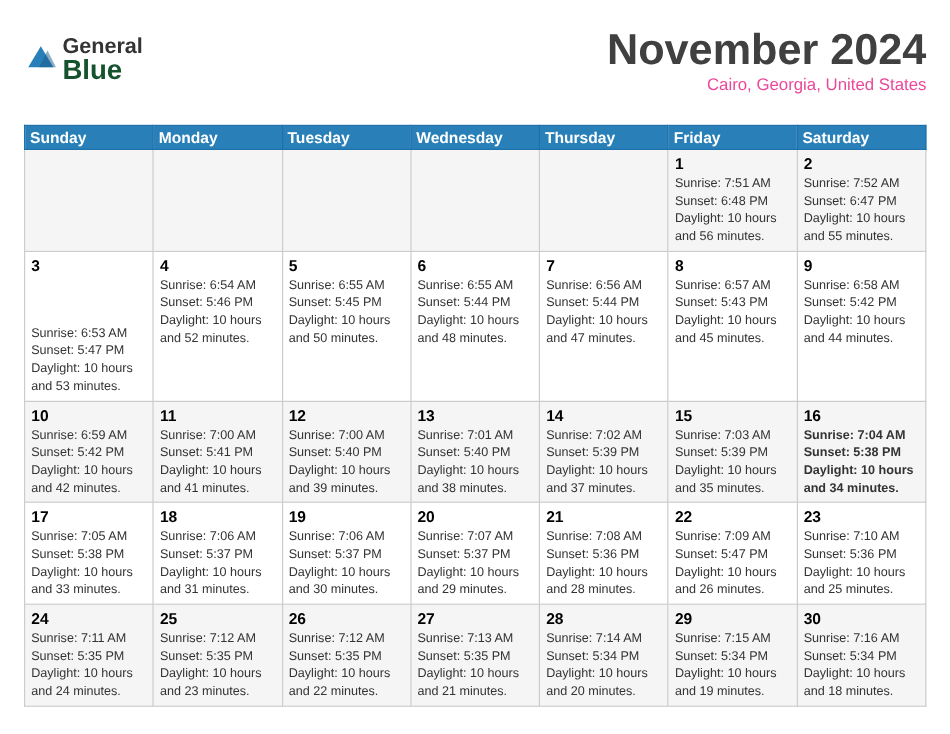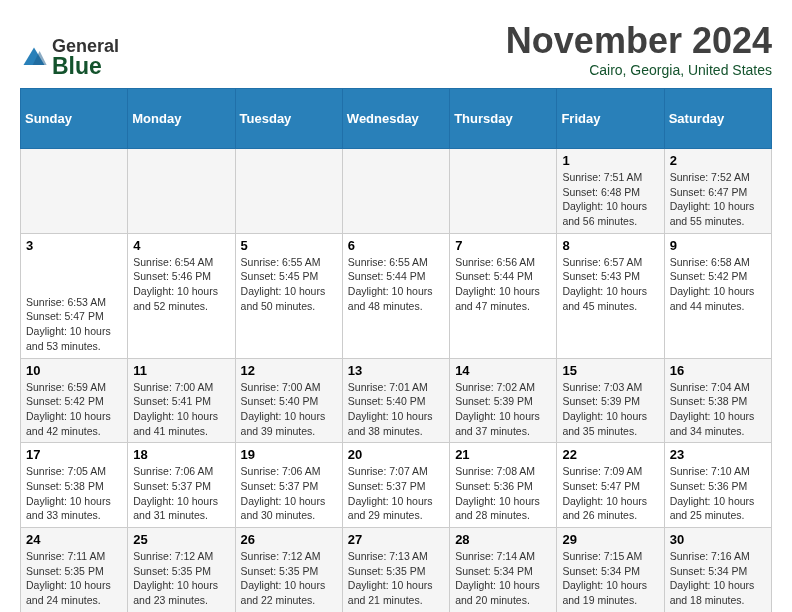--- a/index.html
+++ b/index.html
@@ -6,22 +6,22 @@
     body {
       font-family: Arial, sans-serif;
       background: #fff;
       width: 792px;
       min-height: 612px;
       padding: 20px;
     }
     .header {
       display: flex;
       justify-content: space-between;
-      align-items: flex-end;
-      margin-bottom: 10px;
+      align-items: center;
+      margin-bottom: 26px;
     }
     .logo {
       display: flex;
       align-items: center;
       gap: 4px;
     }
     .logo-text {
       display: flex;
       flex-direction: column;
       line-height: 1;
@@ -43,32 +43,32 @@
     .title-area {
       text-align: right;
     }
     .month-title {
       font-size: 36px;
       font-weight: bold;
       color: #404040;
     }
     .location {
       font-size: 14px;
-      color: #14532d;
+      color: #ec4899;
     }
     .calendar {
       width: 100%;
       border-collapse: collapse;
       border: 1px solid #ccc;
     }
     .calendar th {
       background-color: #2980b9;
       color: #fff;
       font-size: 13px;
-      padding: 22px 4px;
+      padding: 2px 4px;
       text-align: left;
       border: 1px solid #2070a9;
     }
     .calendar td {
       width: calc(100% / 7);
       vertical-align: top;
       padding: 4px 5px;
       border: 1px solid #ccc;
       font-size: 11px;
       min-height: 80px;
@@ -223,21 +223,21 @@
 Daylight: 10 hours and 37 minutes.</div>
         </td>
         <td>
           <span class="day-number">15</span>
           <div class="day-info" style="white-space: pre-line;">Sunrise: 7:03 AM
 Sunset: 5:39 PM
 Daylight: 10 hours and 35 minutes.</div>
         </td>
         <td>
           <span class="day-number">16</span>
-          <div class="day-info" style="white-space: pre-line;">Sunrise: 7:04 AM
+          <div class="day-info" style="white-space: pre-line; font-weight: bold;">Sunrise: 7:04 AM
 Sunset: 5:38 PM
 Daylight: 10 hours and 34 minutes.</div>
         </td>
       </tr>
       <tr>
         <td>
           <span class="day-number">17</span>
           <div class="day-info" style="white-space: pre-line;">Sunrise: 7:05 AM
 Sunset: 5:38 PM
 Daylight: 10 hours and 33 minutes.</div>

